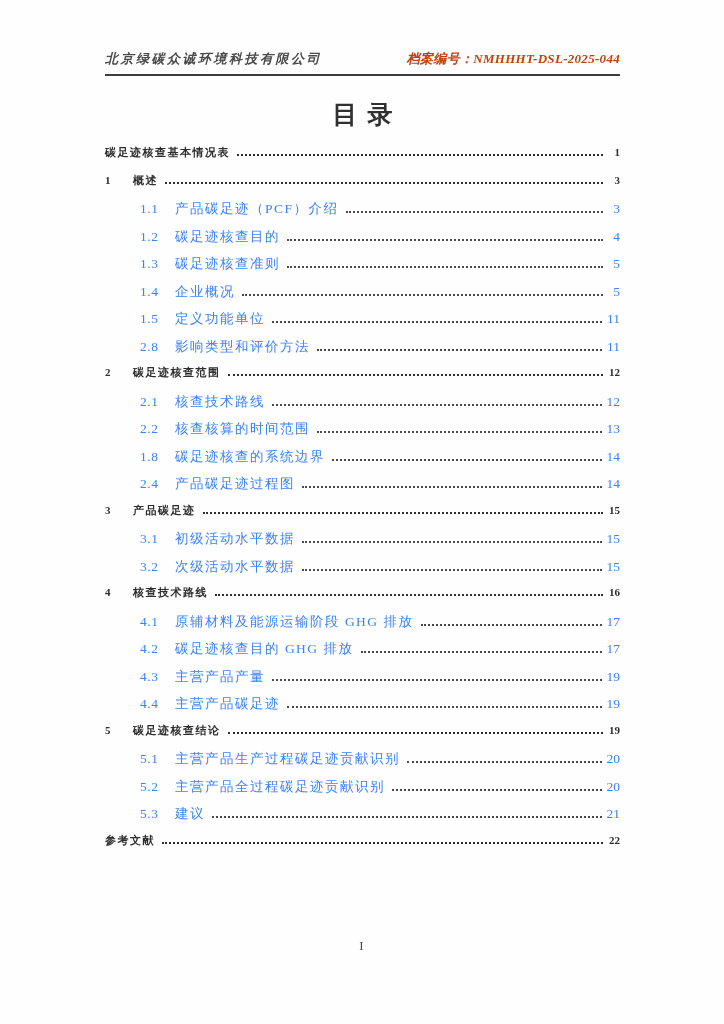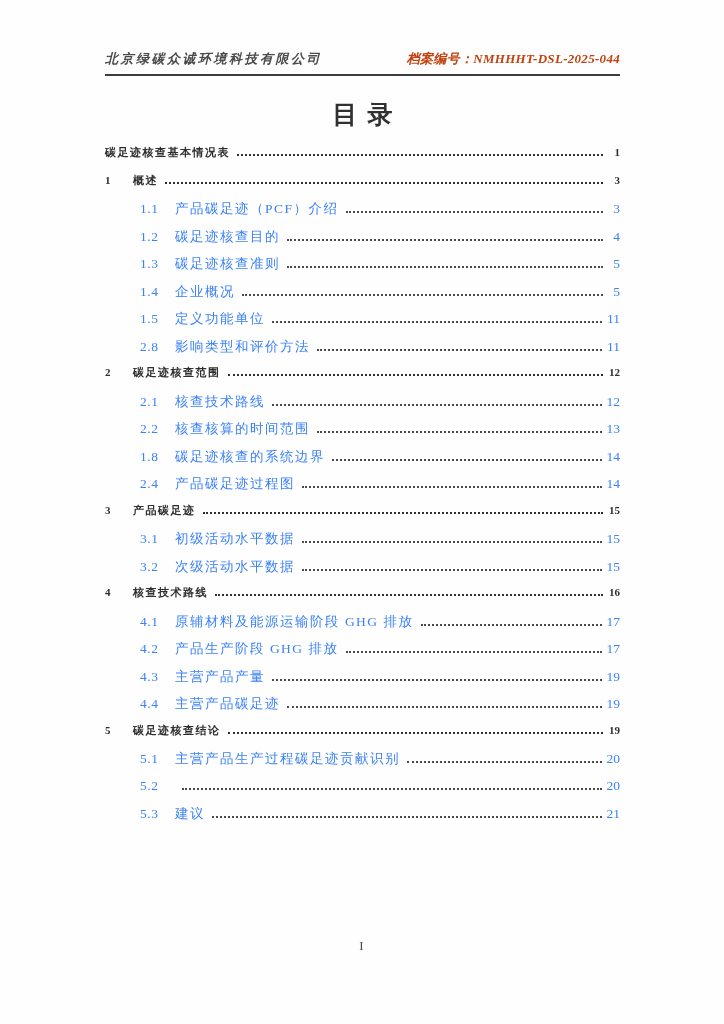--- a/index.html
+++ b/index.html
@@ -223,21 +223,21 @@
     <span class="pagenum">16</span>
   </div>
         <div class="toc-row sub">
     <span class="num">4.1</span>
     <span class="title">原辅材料及能源运输阶段 GHG 排放</span>
     <span class="leader"></span>
     <span class="pagenum">17</span>
   </div>
         <div class="toc-row sub">
     <span class="num">4.2</span>
-    <span class="title">产品生产阶段 GHG 排放</span>
+    <span class="title">碳足迹核查目的 GHG 排放</span>
     <span class="leader"></span>
     <span class="pagenum">17</span>
   </div>
         <div class="toc-row sub">
     <span class="num">4.3</span>
     <span class="title">主营产品产量</span>
     <span class="leader"></span>
     <span class="pagenum">19</span>
   </div>
         <div class="toc-row sub">
@@ -253,27 +253,34 @@
     <span class="pagenum">19</span>
   </div>
         <div class="toc-row sub">
     <span class="num">5.1</span>
     <span class="title">主营产品生产过程碳足迹贡献识别</span>
     <span class="leader"></span>
     <span class="pagenum">20</span>
   </div>
         <div class="toc-row sub">
     <span class="num">5.2</span>
+    <span class="title">主营产品全过程碳足迹贡献识别</span>
     <span class="leader"></span>
     <span class="pagenum">20</span>
   </div>
         <div class="toc-row sub">
     <span class="num">5.3</span>
     <span class="title">建议</span>
     <span class="leader"></span>
     <span class="pagenum">21</span>
   </div>
+        <div class="toc-row top">
+
+    <span class="title">参考文献</span>
+    <span class="leader"></span>
+    <span class="pagenum">22</span>
+  </div>
       </div>
 
   </div>
 
   <div class="footer">I</div>
 </div>
 
 </body></html>

